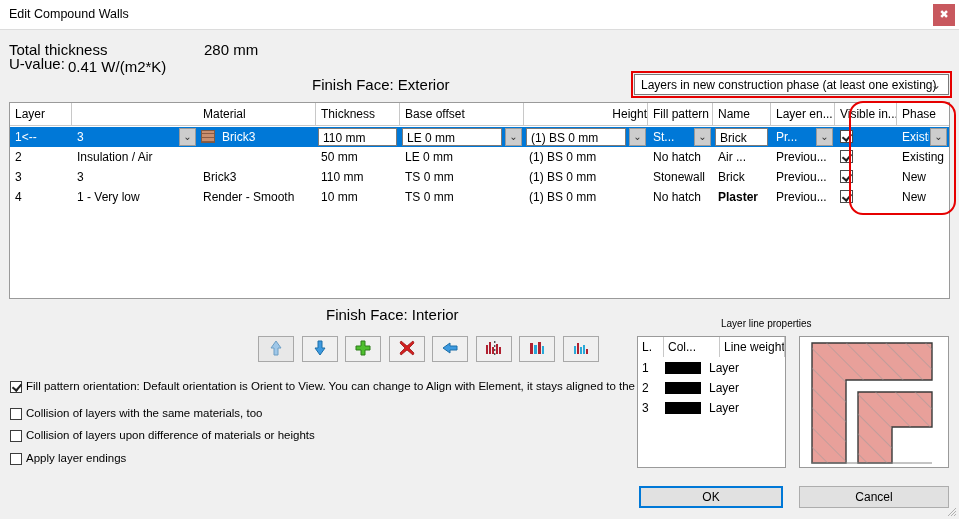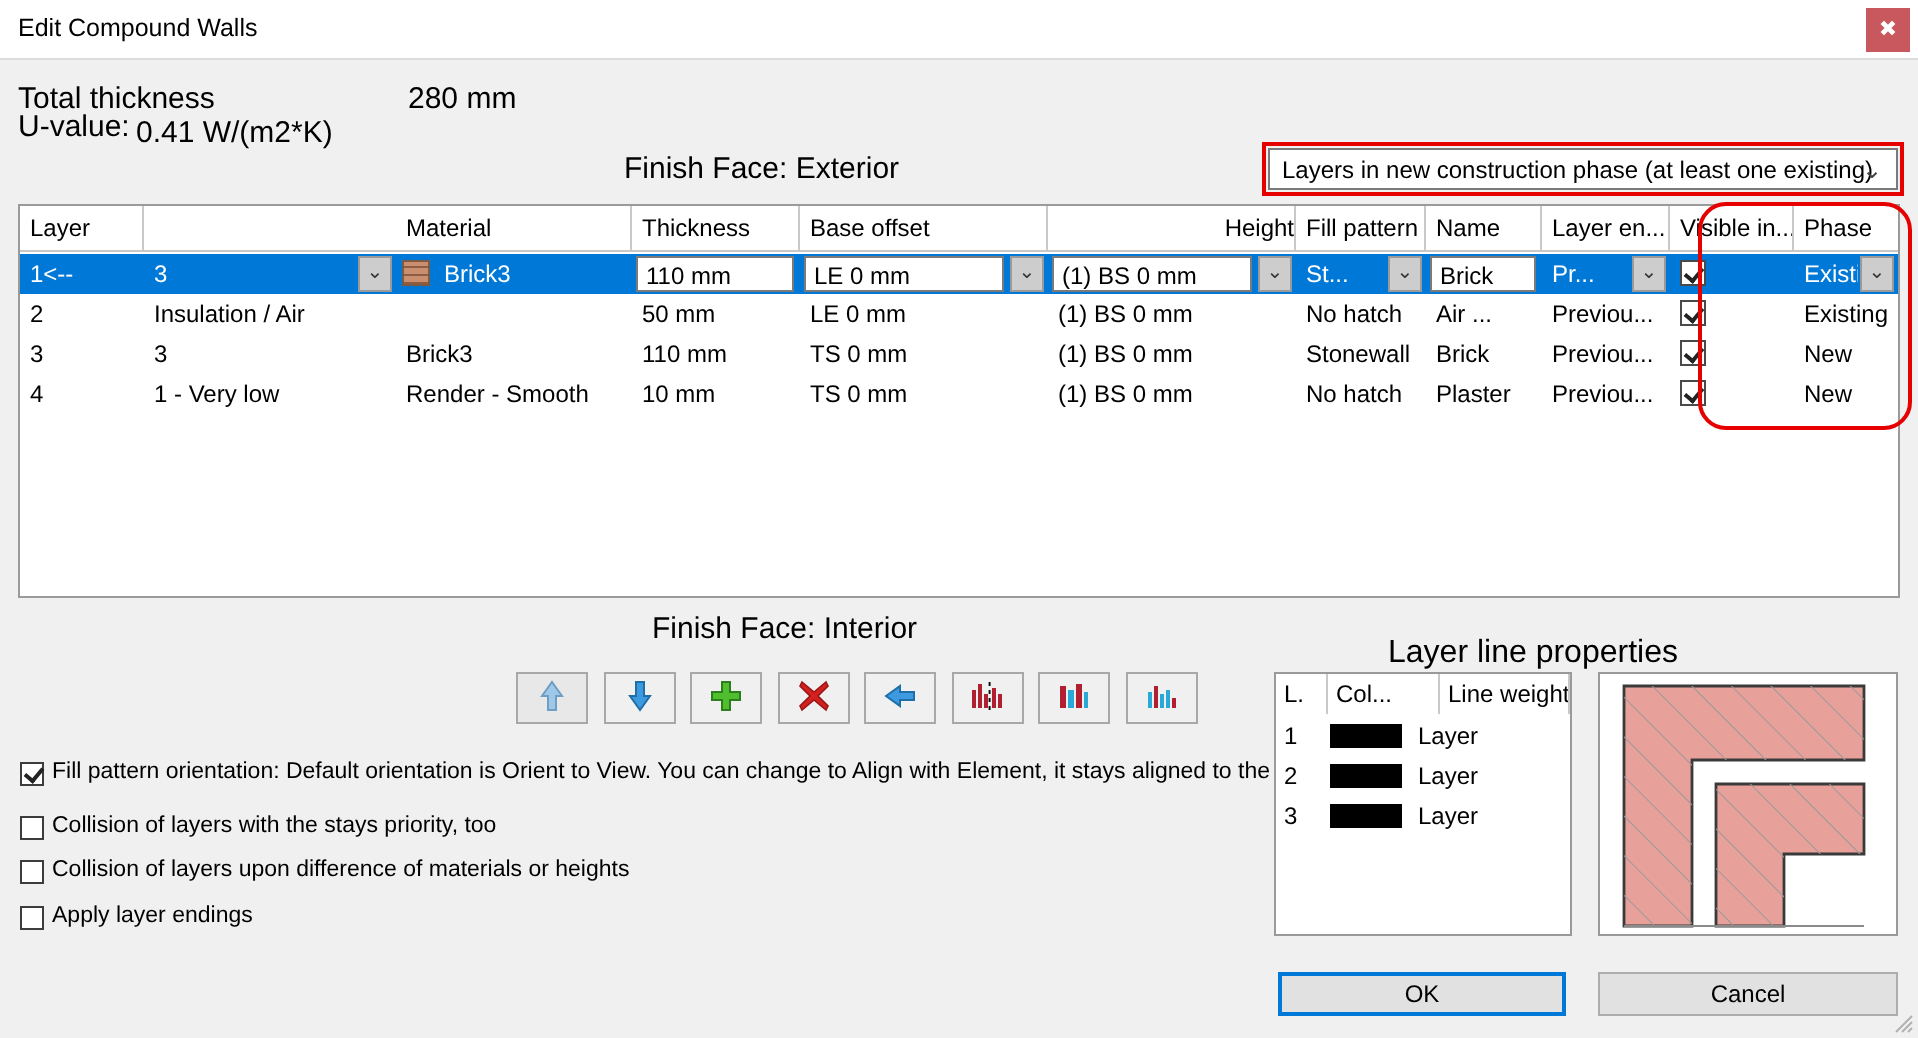--- a/index.html
+++ b/index.html
@@ -160,21 +160,21 @@
   .cbbox.checked::after {
     content: "";
     position: absolute; left: 3px; top: 0px;
     width: 4px; height: 7px;
     border: solid #222; border-width: 0 2px 2px 0;
     transform: rotate(40deg);
   }
   .cblabel { position: absolute; left: 16px; top: 0; white-space: nowrap; }
 
   
-  #llp-title { position: absolute; left: 694px; top: 318px; font-size: 16px; }
+  #llp-title { position: absolute; left: 721px; top: 318px; font-size: 10px; }
   .llp-table {
     position: absolute; left: 637px; top: 336px; width: 149px; height: 132px;
     background: #ffffff; border: 1px solid #9a9a9a;
   }
   .llp-th {
     position: absolute; top: 0; height: 20px;
     font-size: 12px; padding-left: 4px; padding-top: 3px;
     border-right: 1px solid #c8c8c8;
     white-space: nowrap; overflow: hidden;
   }
@@ -285,21 +285,21 @@
         <div class="cell" style="left: 887px; width: 52px;">New</div>
       </div>
       <div class="trow" style="top: 84px;">
         <div class="cell" style="left: 0px; width: 62px;">4</div>
         <div class="cell" style="left: 62px; width: 126px;">1 - Very low</div>
         <div class="cell" style="left: 188px; width: 118px;">Render - Smooth</div>
         <div class="cell" style="left: 306px; width: 84px;">10 mm</div>
         <div class="cell" style="left: 390px; width: 124px;">TS 0 mm</div>
         <div class="cell" style="left: 514px; width: 124px;">(1) BS 0 mm</div>
         <div class="cell" style="left: 638px; width: 65px;">No hatch</div>
-        <div class="cell" style="left: 703px; width: 58px;">Plaster</div>
+        <div class="cell" style="left: 703px; width: 58px; font-weight: bold;">Plaster</div>
         <div class="cell" style="left: 761px; width: 64px;">Previou...</div>
         <div class="chk" style="left: 830px; top: 3px;"></div>
         <div class="cell" style="left: 887px; width: 52px;">New</div>
       </div>
     </div>
 </div>
 <div class="annot" id="annot-phase-col"></div>
 
 <div id="toolbar-container">
     <div class="tbtn disabled" style="left: 258px;"><span><svg width="18" height="18" viewBox="0 0 18 18">
@@ -340,21 +340,21 @@
         </svg></span></div>
   </div>
 
 <div id="options-container">
     <div class="cbrow" style="top: 380px;">
       <div class="cbbox checked"></div>
       <div class="cblabel">Fill pattern orientation: Default orientation is Orient to View. You can change to Align with Element, it stays aligned to the wall</div>
     </div>
     <div class="cbrow" style="top: 407px;">
       <div class="cbbox"></div>
-      <div class="cblabel">Collision of layers with the stays priority, too</div>
+      <div class="cblabel">Collision of layers with the same materials, too</div>
     </div>
     <div class="cbrow" style="top: 429px;">
       <div class="cbbox"></div>
       <div class="cblabel">Collision of layers upon difference of materials or heights</div>
     </div>
     <div class="cbrow" style="top: 452px;">
       <div class="cbbox"></div>
       <div class="cblabel">Apply layer endings</div>
     </div>
   </div>

